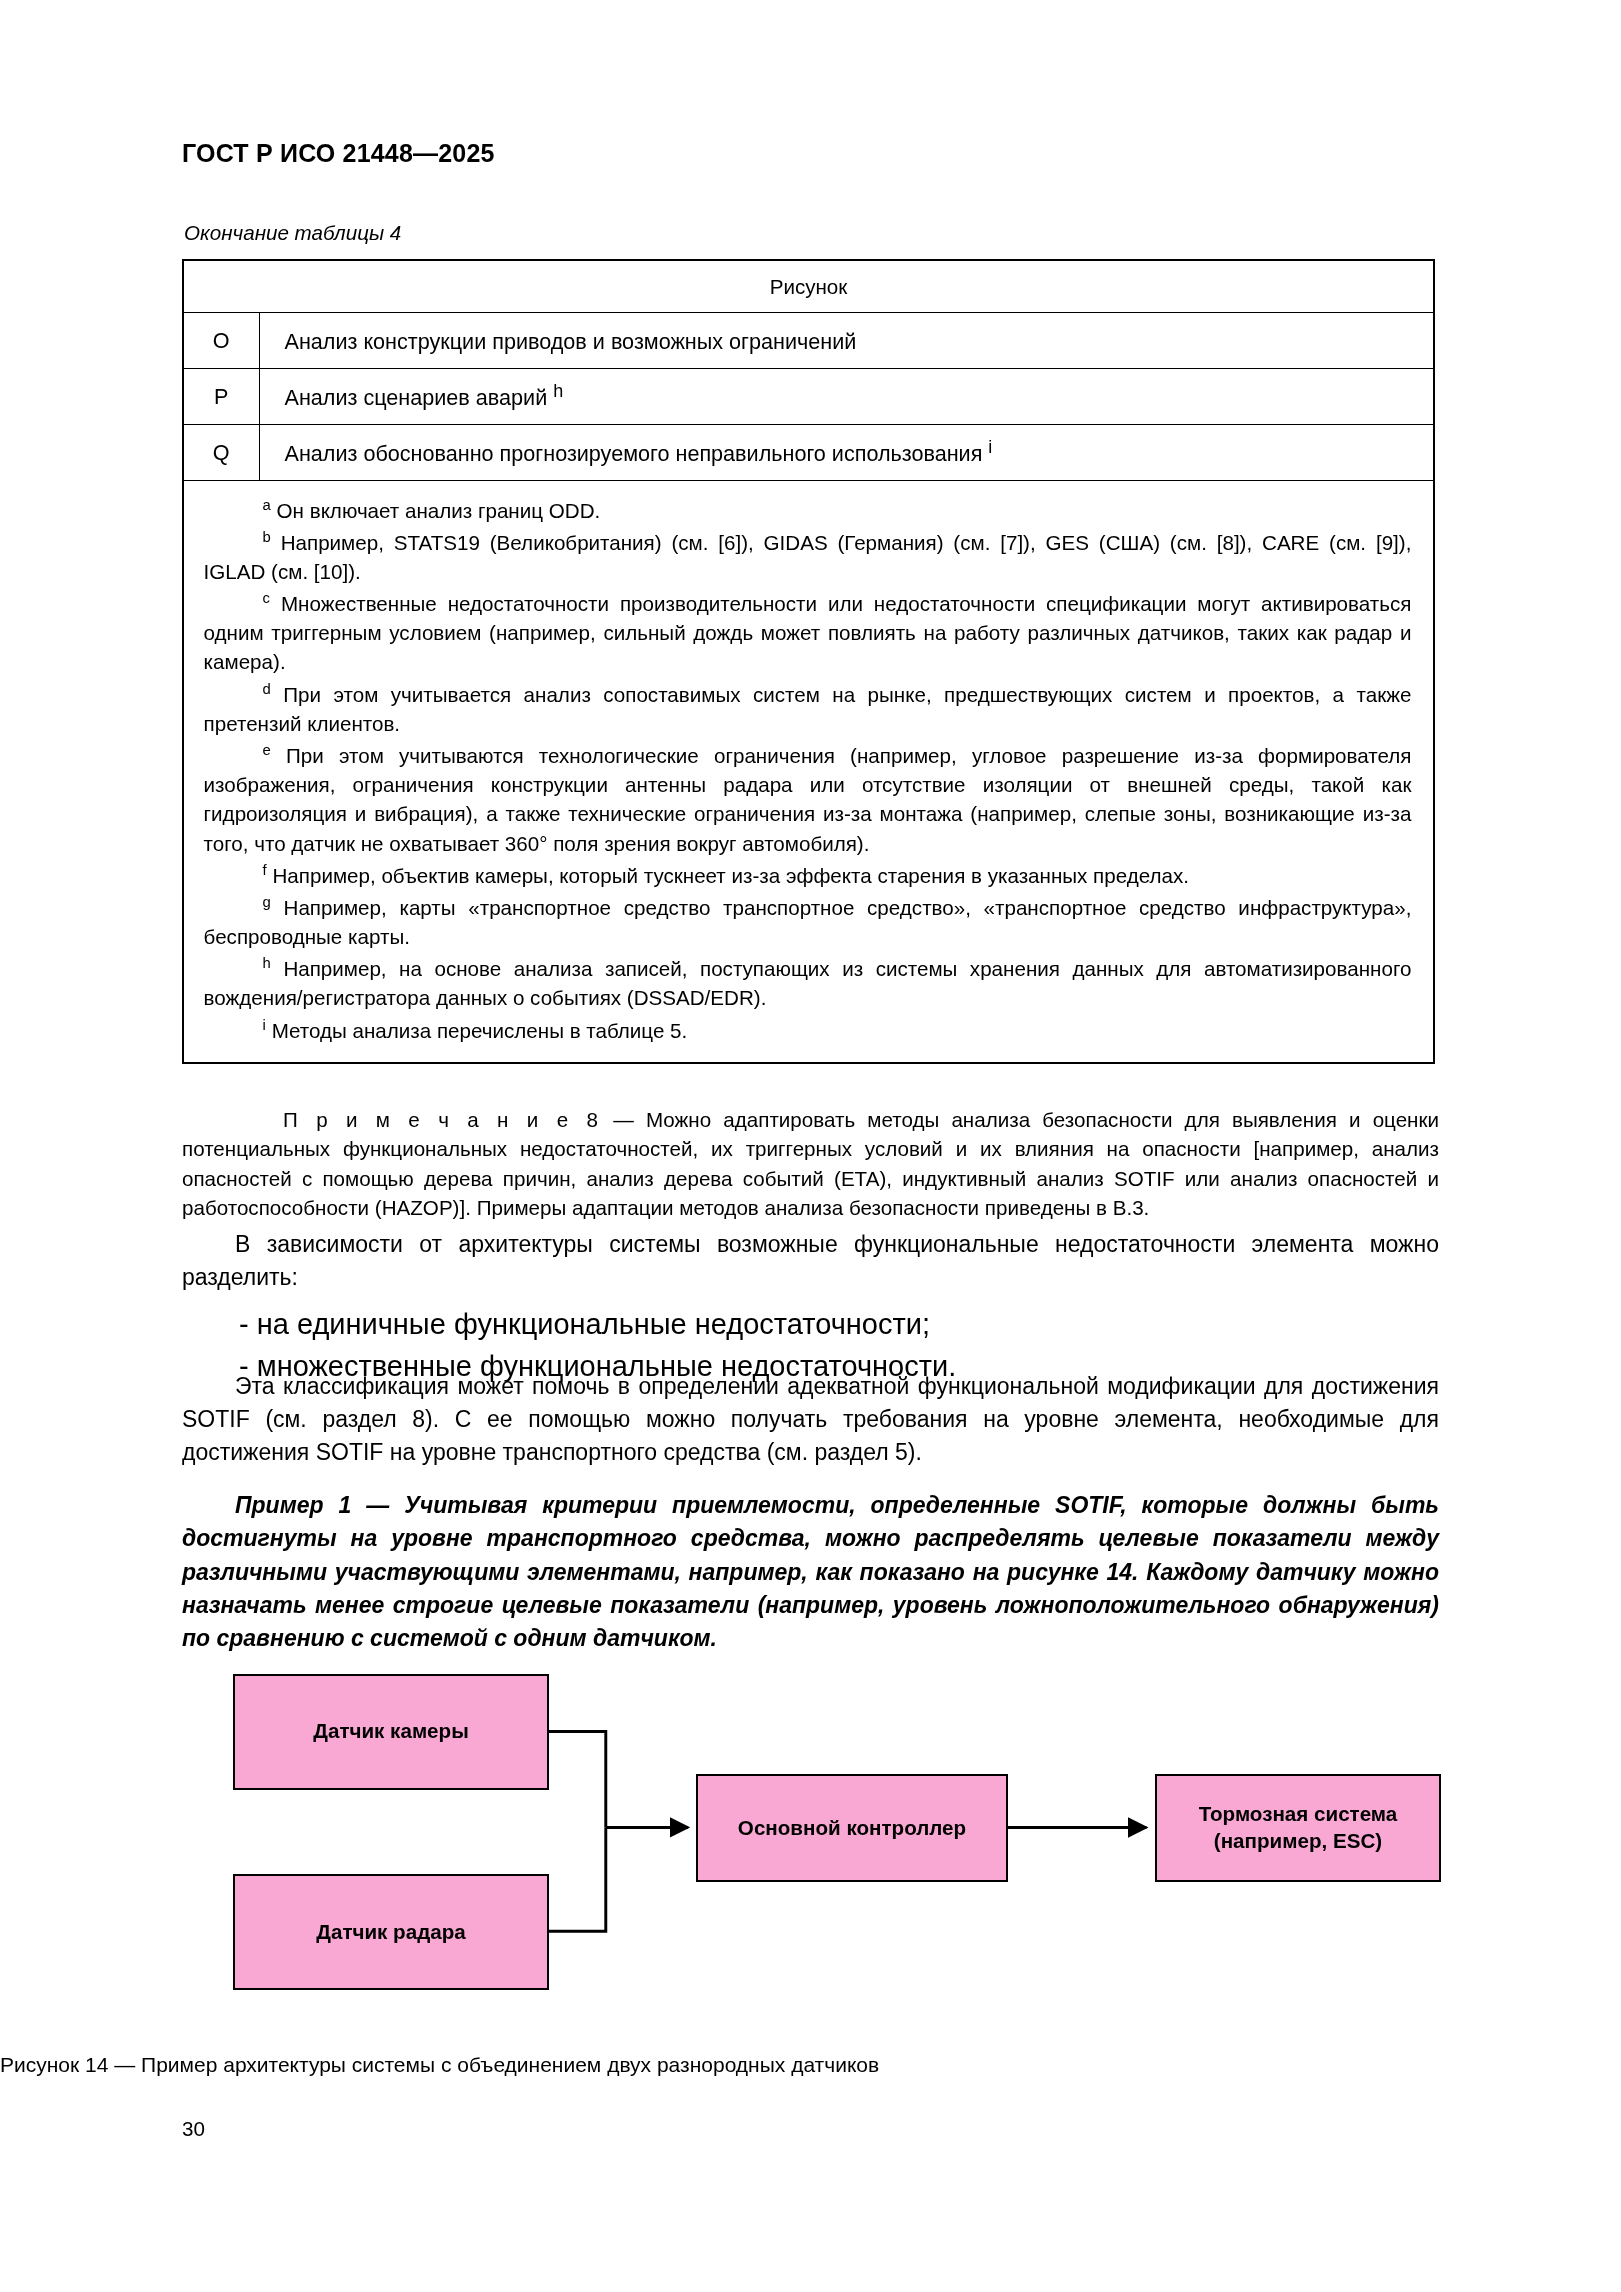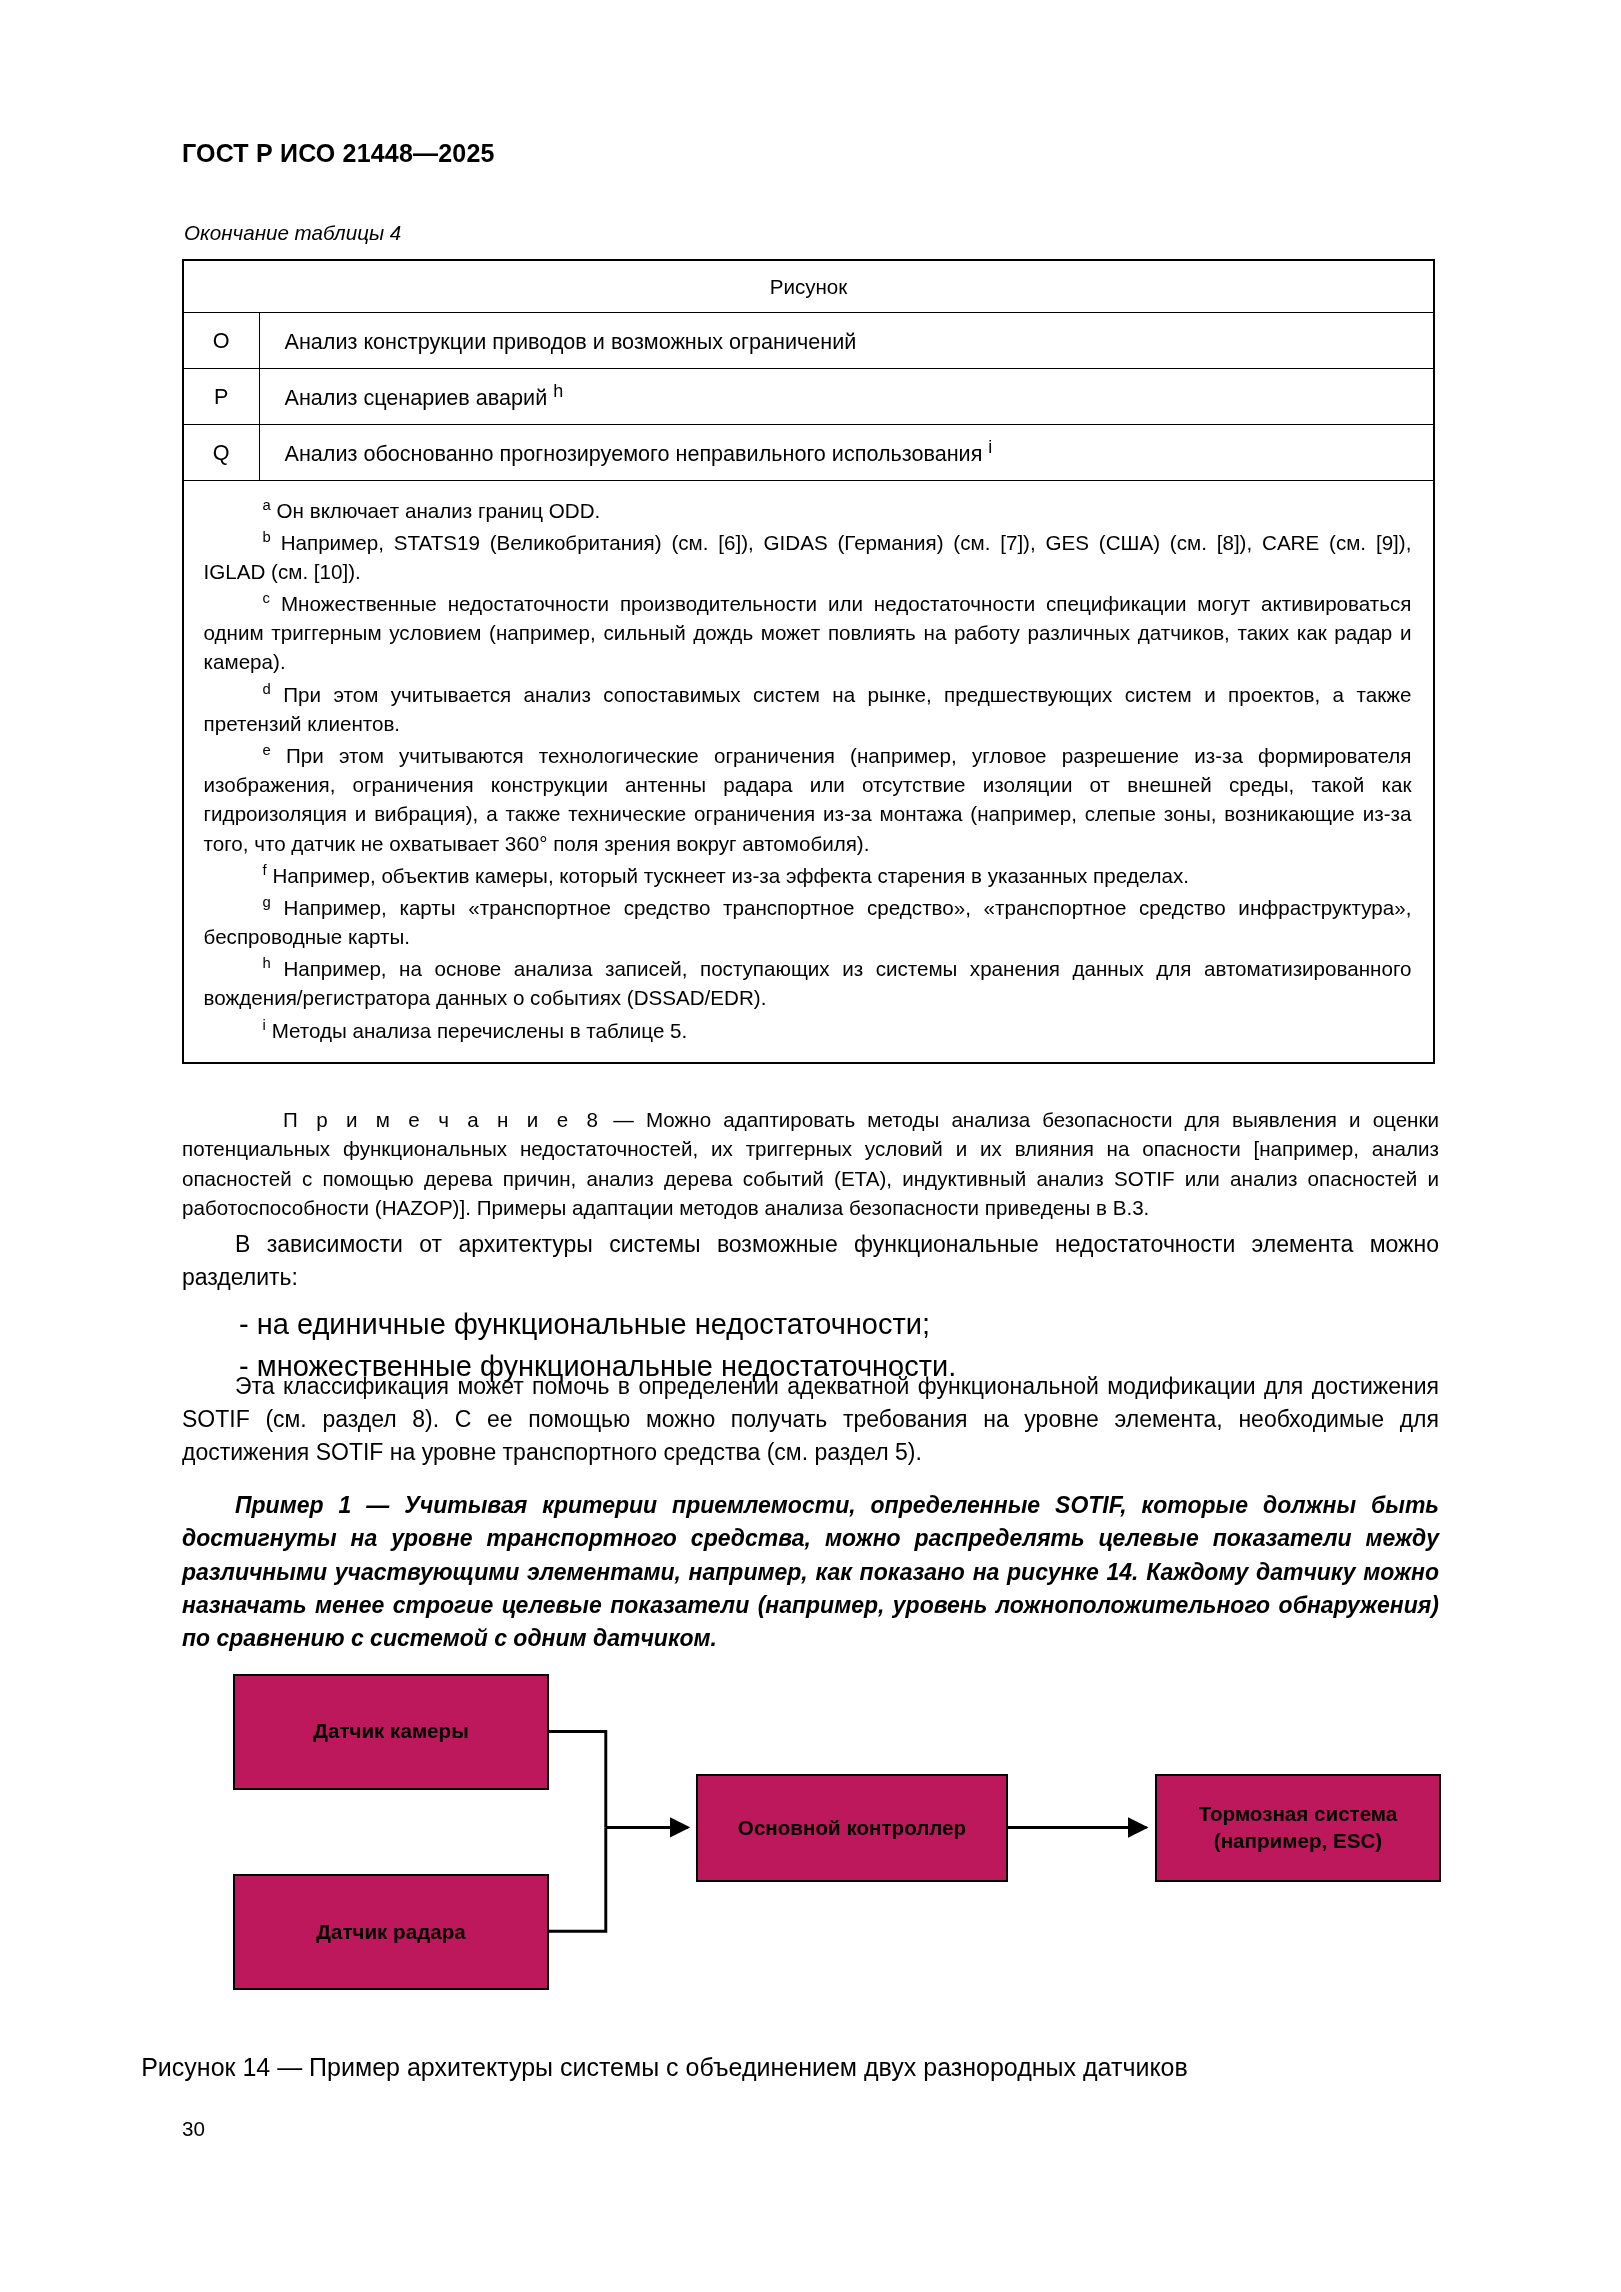--- a/index.html
+++ b/index.html
@@ -149,33 +149,33 @@
     left: 0;
     top: 1656px;
     width: 1621px;
     height: 382px;
   }
   .fig-caption {
     position: absolute;
     left: 0;
     top: 2053px;
     width: 1329px;
-    text-align: center;
-    font-size: 25px;
+    text-align: left;
+    font-size: 21px;
   }
   .page-number {
     position: absolute;
     left: 182px;
     top: 2117px;
     font-size: 20.6px;
   }
   .box {
     position: absolute;
     border: 2.9px solid #000;
-    background: #be185d;
+    background: #f9a8d4;
     display: flex;
     align-items: center;
     justify-content: center;
     text-align: center;
     font-size: 20.6px;
     font-weight: bold;
     line-height: 1.3;
     box-sizing: border-box;
   }
   .box-camera  { left: 233px; top: 17.6px;  width: 316px; height: 116px; }

